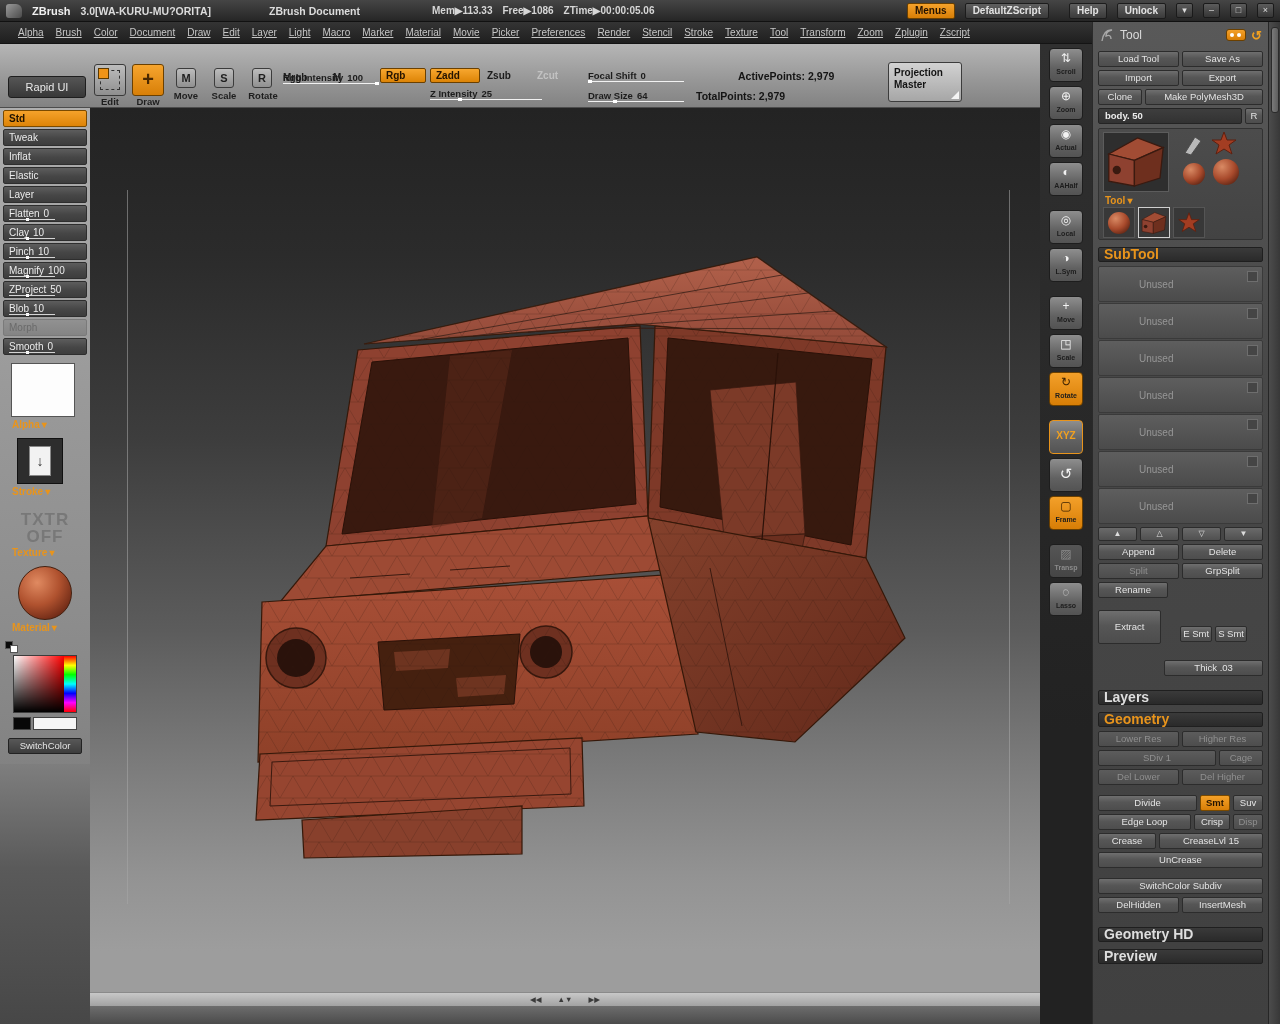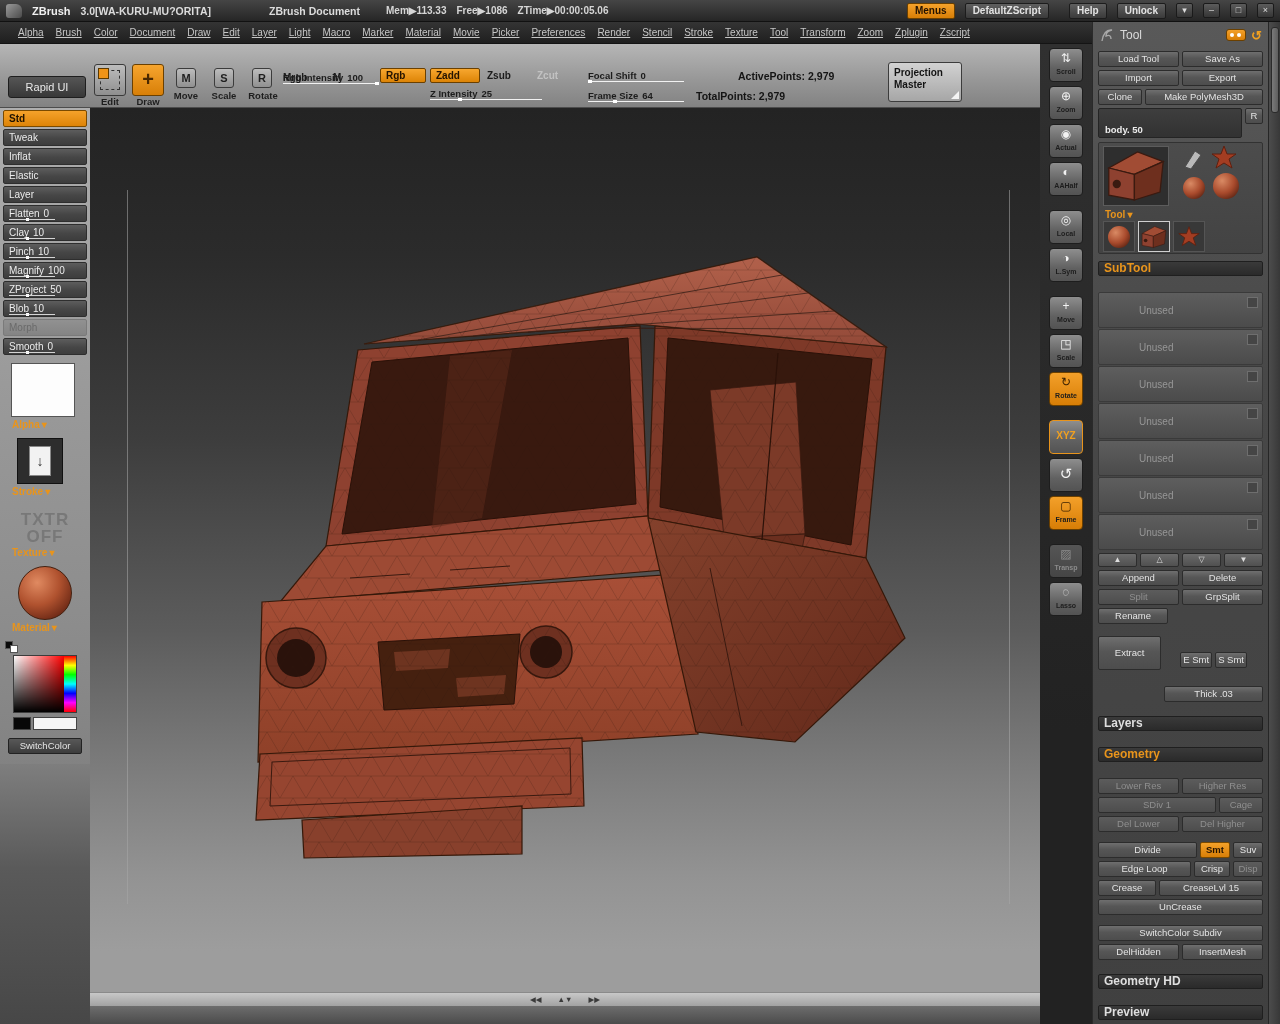--- a/index.html
+++ b/index.html
@@ -90,22 +90,22 @@
 .rp-head{display:flex;align-items:center;height:26px;padding:0 6px;gap:5px}
 .rp-title{color:#dadada;font-size:12px}
 .palette-ic{margin-left:auto;width:20px;height:12px;background:linear-gradient(180deg,#f3a02a,#d87e06);border-radius:3px;border:1px solid #6b4000;position:relative}
 .palette-ic::after{content:"";position:absolute;left:3px;top:3px;width:4px;height:4px;background:#fff;border-radius:50%;box-shadow:7px 0 0 #fff}
 .refresh-ic{color:#f0a020;font-size:13px;font-weight:bold}
 .rp-row{display:flex;gap:3px;margin:3px 5px 0;align-items:stretch}
 .btn{flex:1;height:16px;background:linear-gradient(180deg,#6f6f6f,#565656 45%,#4d4d4d);border:1px solid #2c2c2c;border-radius:2px;color:#e4e4e4;font-size:9.5px;line-height:14px;text-align:center;padding:0 2px;white-space:nowrap;overflow:hidden}
 .btn.dim{color:#8f8f8f;background:linear-gradient(180deg,#5c5c5c,#4d4d4d)}
 .btn.orange{background:linear-gradient(180deg,#f4a129,#d87f07);color:#241300;font-weight:bold;border-color:#7a4a00}
 .btn.tall{height:34px;line-height:32px}
-.rp-slider{flex:1;height:16px;background:linear-gradient(180deg,#3e3e3e,#323232);border:1px solid #242424;border-radius:2px;color:#ececec;font-size:9.5px;font-weight:bold;line-height:14px;padding:14px 6px}
-.secbar{height:15px;margin:7px 5px 16px;background:linear-gradient(180deg,#3a3a3a,#2a2a2a);border:1px solid #1f1f1f;border-radius:2px;color:#e8941c;font-size:12px;font-weight:bold;padding:0 5px;line-height:13px}
+.rp-slider{flex:1;height:16px;background:linear-gradient(180deg,#3e3e3e,#323232);border:1px solid #242424;border-radius:2px;color:#ececec;font-size:9.5px;font-weight:bold;line-height:14px;padding:0 6px}
+.secbar{height:15px;margin:7px 5px 4px;background:linear-gradient(180deg,#3a3a3a,#2a2a2a);border:1px solid #1f1f1f;border-radius:2px;color:#e8941c;font-size:14px;font-weight:bold;padding:0 5px;line-height:13px}
 .secbar.white{color:#dedede;}
 .tp{height:112px;margin:4px 5px 0;background:linear-gradient(180deg,#4c4c4c,#434343);border:1px solid #323232;border-radius:2px;position:relative}
 .bigthumb{position:absolute;left:4px;top:3px;width:66px;height:60px;background:#2e2e2e;border:1px solid #5c5c5c}
 .tp .drop{position:absolute;left:2px;top:64px;padding-left:4px}
 .thumbrow{position:absolute;left:4px;top:78px;display:flex;gap:3px}
 .mthumb{width:32px;height:31px;background:#383838;border:1px solid #555;display:flex;align-items:center;justify-content:center}
 .mthumb.sel{border:1px solid #cfcfcf}
 .sph{border-radius:50%;background:radial-gradient(circle at 35% 30%,#d98a64,#a84a2c 50%,#4f1d0f 90%)}
 .st-item{position:relative;height:36px;margin:1px 5px 0;background:linear-gradient(180deg,#5e5e5e,#4b4b4b);border:1px solid #3a3a3a;border-radius:2px;color:#969696;font-size:10px}
 .st-item .nm{position:absolute;left:40px;top:12px}
@@ -136,21 +136,21 @@
       <circle cx="8" cy="23" r="2.6" fill="#3a1a10"></circle>
     </g>
   </defs>
 </svg>
 
 <div class="titlebar">
   <div class="logo"></div>
   <span class="tb-app">ZBrush</span>
   <span class="tb-txt">3.0[WA-KURU-MU?ORITA]</span>
   <span class="tb-txt" style="margin-left:48px">ZBrush Document</span>
-  <span class="tb-stat" style="margin-left:16px">Mem▶113.33</span>
+  <span class="tb-stat" style="margin-left:62px">Mem▶113.33</span>
   <span class="tb-stat">Free▶1086</span>
   <span class="tb-stat">ZTime▶00:00:05.06</span>
   <button class="tbtn orange" style="margin-left:auto">Menus</button>
   <button class="tbtn">DefaultZScript</button>
   <button class="tbtn" style="margin-left:10px">Help</button>
   <button class="tbtn">Unlock</button>
   <button class="wbtn">▾</button>
   <button class="wbtn">–</button>
   <button class="wbtn">□</button>
   <button class="wbtn">×</button>
@@ -204,21 +204,21 @@
   <span class="shelf-flag" style="left:333px;top:28px">M</span>
   <div class="shelf p100" style="left:283px;top:28px;width:96px"><span>Rgb Intensity</span><span class="v">100</span></div>
 
   <div class="shelfbtn" style="left:380px;top:24px;width:46px">Rgb</div>
   <div class="shelfbtn" style="left:430px;top:24px;width:50px">Zadd</div>
   <span class="shelf-flag" style="left:487px;top:26px">Zsub</span>
   <span class="shelf-flag dim" style="left:537px;top:26px">Zcut</span>
   <div class="shelf p25" style="left:430px;top:44px;width:112px"><span>Z Intensity</span><span class="v">25</span></div>
 
   <div class="shelf p0" style="left:588px;top:26px;width:96px"><span>Focal Shift</span><span class="v">0</span></div>
-  <div class="shelf p64" style="left:588px;top:46px;width:96px"><span>Frame Size</span><span class="v">64</span></div>
+  <div class="shelf p64" style="left:588px;top:46px;width:96px"><span>Draw Size</span><span class="v">64</span></div>
 
   <div class="points" style="left:738px;top:26px"><span>ActivePoints:</span> <span>2,979</span></div>
   <div class="points" style="left:696px;top:46px"><span>TotalPoints:</span> <span>2,979</span></div>
 
   <div class="pm">Projection Master</div>
 </div>
 
 <div class="sidebar">
   <div class="brush active">
       <span>Std</span>

